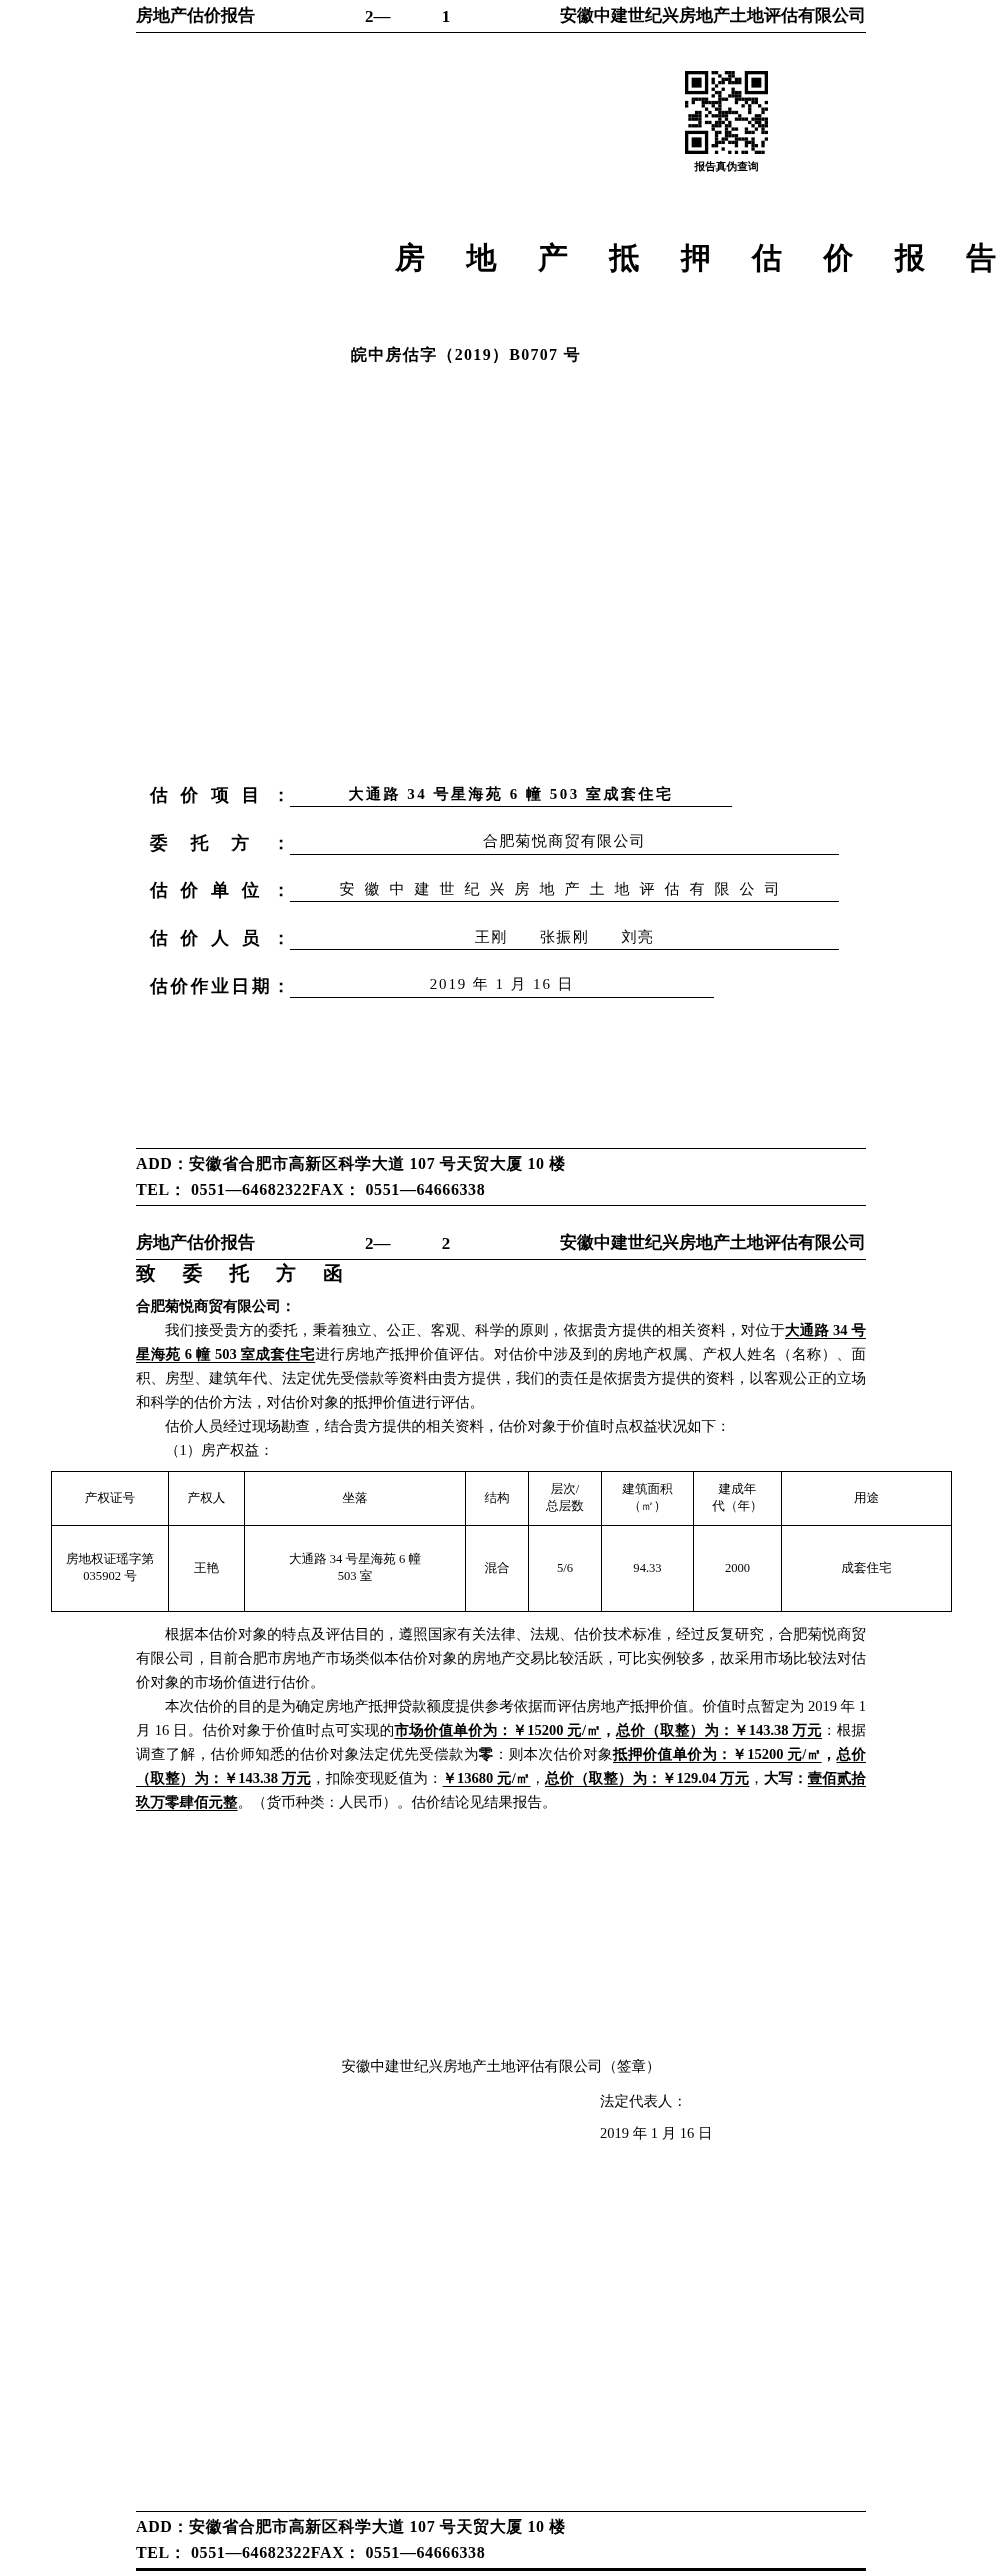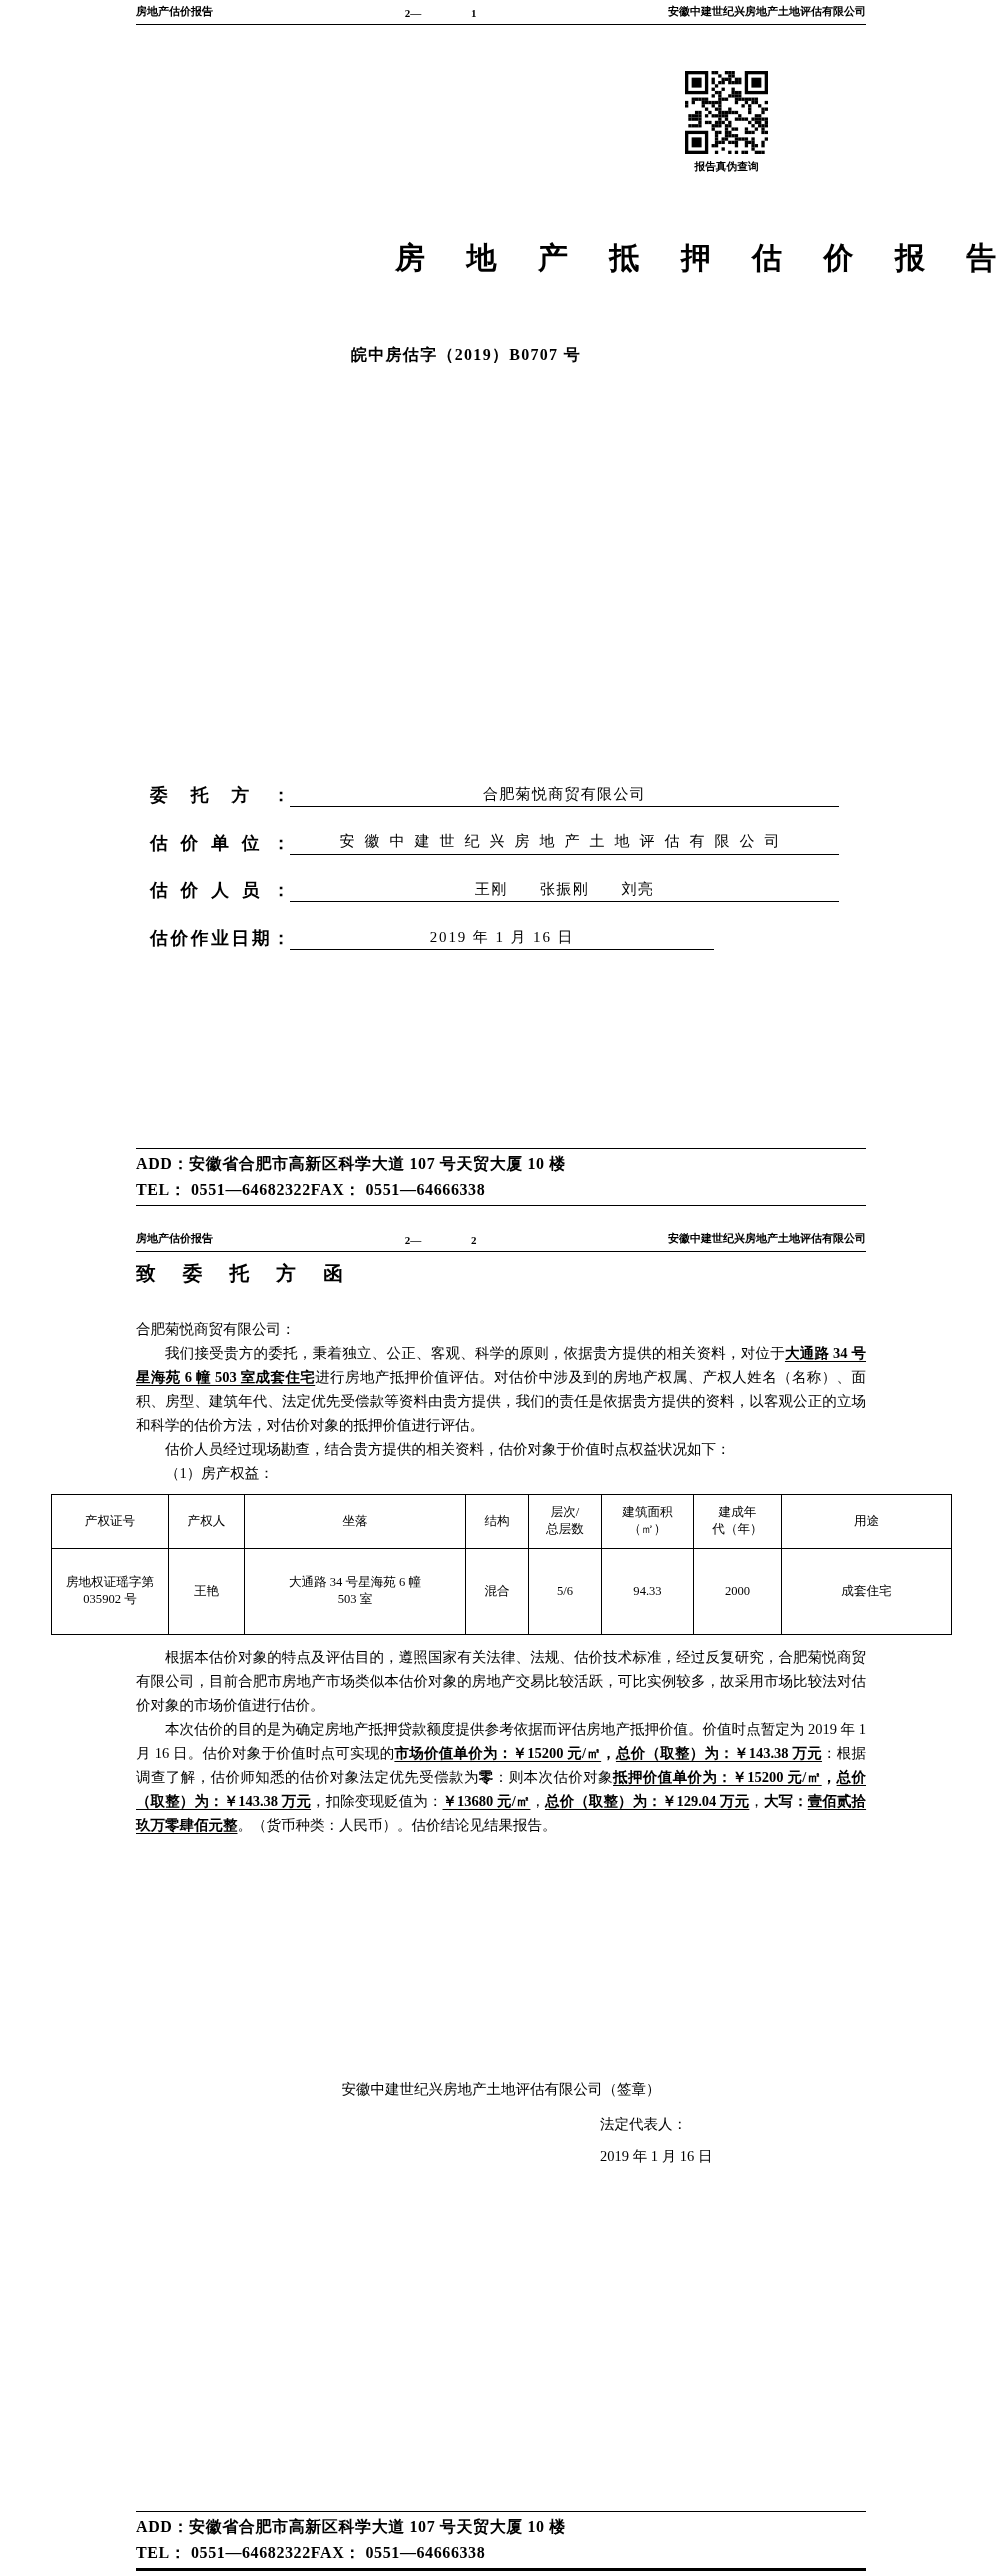--- a/index.html
+++ b/index.html
@@ -7,21 +7,21 @@
   body { width:1002px; height:2576px; position:relative; color:#000;
          font-family:"Liberation Serif","DejaVu Serif",serif; overflow:hidden; }
 
   .page { position:absolute; left:0; width:1002px; background:#fff; }
   .page-1 { top:0; height:1227px; }
   .page-2 { top:1227px; height:1349px; }
 
   
   .running-header { position:absolute; top:3.8px; left:136px; width:730px;
     display:flex; justify-content:space-between; align-items:flex-end;
-    font-size:11px; font-weight:bold; padding-bottom:5.7px;
+    font-size:17px; font-weight:bold; padding-bottom:5.7px;
     border-bottom:1.3px solid #000; }
   .hdr-center .pgnum { margin-left:47px; }
 
   
   .running-footer { position:absolute; left:136px; width:730px;
     font-size:16px; font-weight:bold; letter-spacing:0.6px;
     border-top:1.3px solid #000; border-bottom:1.3px solid #000;
     padding:5px 0 4.4px; }
   .page-1 .running-footer { bottom:21px; }
   .page-2 .running-footer { bottom:5px; border-bottom-width:3.2px; }
@@ -48,21 +48,21 @@
     font-size:15px; padding-bottom:2.5px; }
   .fv-0 { width:442px; font-weight:bold; letter-spacing:2.5px; }
   .fv-1 { width:549px; letter-spacing:1.3px; }
   .fv-2 { width:549px; letter-spacing:10px; }
   .fv-3 { width:549px; letter-spacing:1.3px; }
   .fv-4 { width:424px; letter-spacing:1.9px; }
 
   
   .letter-content { position:absolute; top:33px; left:136px; width:730px; font-size:14.5px; }
   .letter-title { text-align:left; font-size:19.6px; font-weight:bold; letter-spacing:3.8px; }
-  .salutation { margin-top:31px; font-weight:normal; line-height:23px; }
+  .salutation { margin-top:8px; font-weight:bold; line-height:23px; }
   .body-para { text-align:justify; line-height:24px; }
   .indent { text-indent:29px; }
   .b { font-weight:bold; }
   .u { text-decoration:underline; text-underline-offset:2.5px; }
 
   table.rights { border-collapse:collapse; table-layout:fixed;
     width:900px; margin:8.8px 0 10px -85px; }
   .rights th, .rights td { border:0.6px solid #000; text-align:center;
     vertical-align:middle; font-weight:normal; font-size:12.6px;
     line-height:17px; white-space:pre-line; padding:2.5px 3.8px; }
@@ -301,20 +301,24 @@
         </svg>
       </div>
     <div class="qr-caption">报告真伪查询</div>
   </div>
 
   <div class="doc-title">房　地　产　抵　押　估　价　报　告</div>
   <div class="report-no">皖中房估字（2019）B0707 号</div>
 
   <div class="fields">
     <div class="field-row">
+      <span class="field-label">估价项目：</span>
+      <span class="field-value fv-0">大通路 34 号星海苑 6 幢 503 室成套住宅</span>
+    </div>
+    <div class="field-row">
       <span class="field-label">委托方：</span>
       <span class="field-value fv-1">合肥菊悦商贸有限公司</span>
     </div>
     <div class="field-row">
       <span class="field-label">估价单位：</span>
       <span class="field-value fv-2">安徽中建世纪兴房地产土地评估有限公司</span>
     </div>
     <div class="field-row">
       <span class="field-label">估价人员：</span>
       <span class="field-value fv-3">王刚　　张振刚　　刘亮</span>

